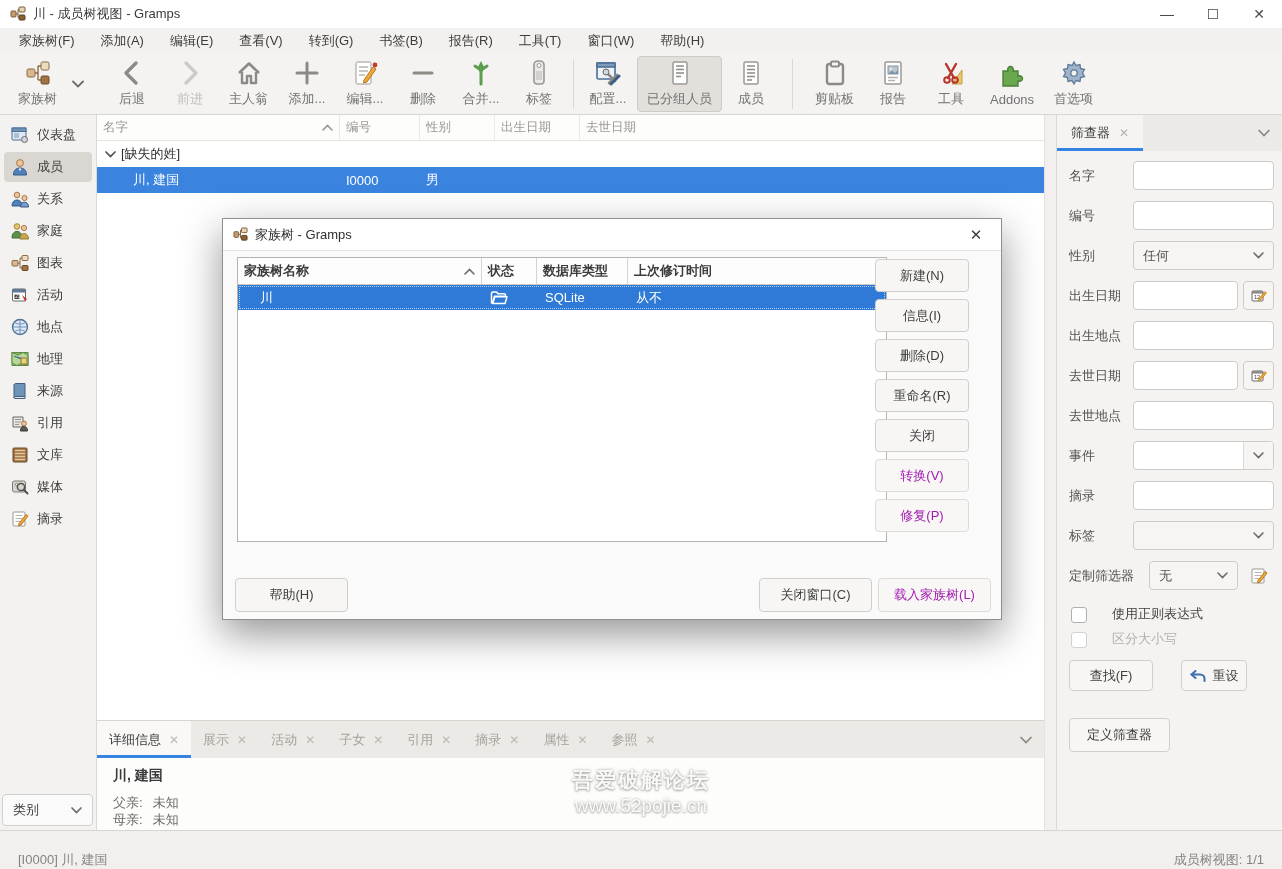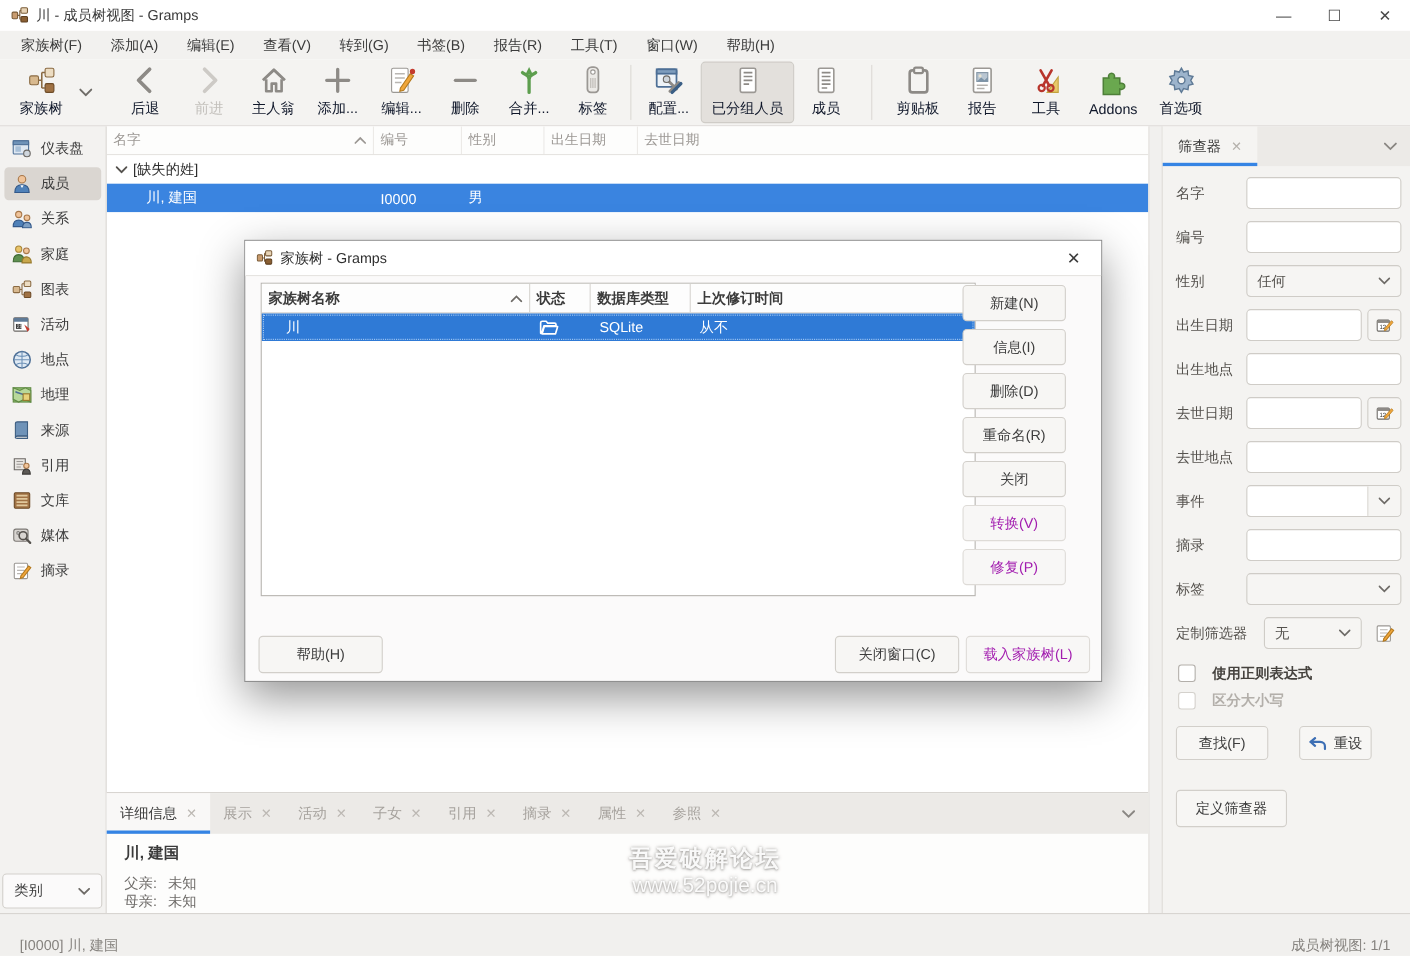--- a/index.html
+++ b/index.html
@@ -18,21 +18,21 @@
   .win-btn { width:46px; display:flex; align-items:center; justify-content:center; color:#4a4a4a; font-size:14px; }
 
   
   .menubar { height:26px; background:#f2f1ef; display:flex; align-items:center; padding-left:6px; }
   .menu-item { padding:0 13px; font-size:13px; color:#3c3c3c; line-height:26px; }
 
   
   .toolbar { height:61px; background:#f4f3f1; border-bottom:1px solid #d9d6d2; display:flex; align-items:center; padding:0 8px; }
   .tbtn { display:flex; flex-direction:column; align-items:center; justify-content:center; gap:4px;
           min-width:58px; height:56px; padding:0 9px; border-radius:4px; border:1px solid transparent;
-          font-size:13px; color:#0f172a; white-space:nowrap; }
+          font-size:13px; color:#737373; white-space:nowrap; }
   .tbtn.active { background:#e3e0dc; border-color:#cfccc7; }
   .tbtn.disabled { color:#c3c0bc; }
   .tchev { width:22px; height:56px; display:flex; align-items:center; justify-content:center; }
   .tsep { width:1px; height:50px; background:#dcd9d5; margin:0 5px; align-self:center; }
 
   
   .main-wrap { position:absolute; top:115px; left:0; right:0; bottom:39px; display:flex; }
 
   
   .left-sidebar { width:97px; background:#f3f2f0; border-right:1px solid #dcd9d5; position:relative; padding-top:3px; }
@@ -83,21 +83,21 @@
   .fctrl { flex:1; display:flex; align-items:center; min-width:0; }
   .tinput { flex:1; height:29px; background:#fff; border:1px solid #cfccc7; border-radius:4px; }
   .fselect { flex:1; height:29px; background:#f6f5f3; border:1px solid #cfccc7; border-radius:4px;
              display:flex; align-items:center; justify-content:space-between; padding:0 9px; color:#8b8884; font-size:13px; }
   .fselect .val { color:#8b8884; }
   .sq-btn { width:31px; height:29px; margin-left:5px; background:#f6f5f3; border:1px solid #cfccc7; border-radius:4px;
             display:flex; align-items:center; justify-content:center; flex-shrink:0; }
   .combo { flex:1; display:flex; height:29px; border:1px solid #cfccc7; border-radius:4px; overflow:hidden; background:#fff; }
   .combo .cinput { flex:1; }
   .combo .cbtn { width:30px; border-left:1px solid #dcd9d5; background:#f6f5f3; display:flex; align-items:center; justify-content:center; }
-  .chkrow { display:flex; align-items:center; gap:15px; margin:2px 0 3px 2px; height:22px; font-size:13px; color:#45423e;font-weight:bold; }
+  .chkrow { display:flex; align-items:flex-end; gap:25px; margin:2px 0 3px 2px; height:22px; font-size:13px; color:#45423e; }
   .chk { width:16px; height:16px; background:#fff; border:1px solid #b3afaa; border-radius:3px; }
   .chkrow.disabled { color:#b3afaa; }
   .chkrow.disabled .chk { border-color:#d4d1cc; }
   .btn { background:#f7f6f4; border:1px solid #d2cfca; border-radius:4px; font-size:13px; color:#3d3d3d;
          display:inline-flex; align-items:center; justify-content:center; gap:7px; }
   .btn.disabled { color:#a21caf; border-color:#dedbd7; background:#f8f7f6; }
   .fbtns { display:flex; margin-top:12px; gap:28px; }
   .find-btn { width:84px; height:31px; }
   .reset-btn { width:66px; height:31px; }
   .define-btn { width:101px; height:34px; margin-top:27px; }

